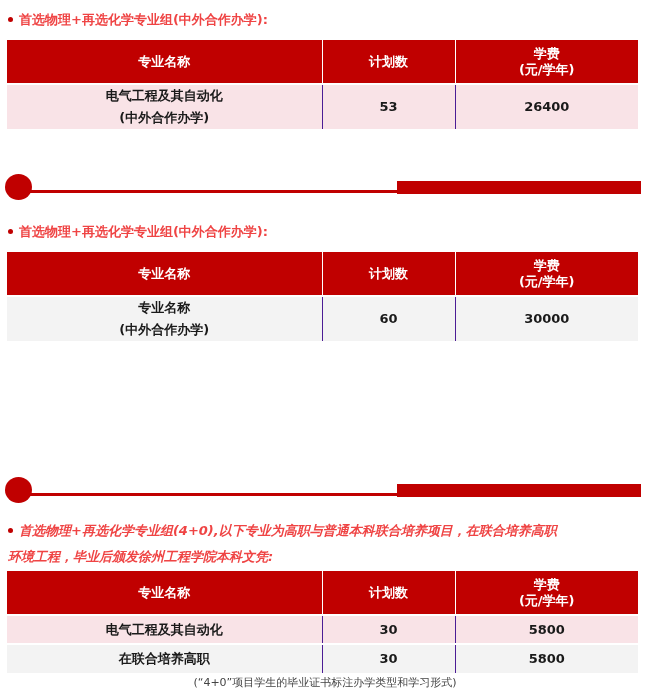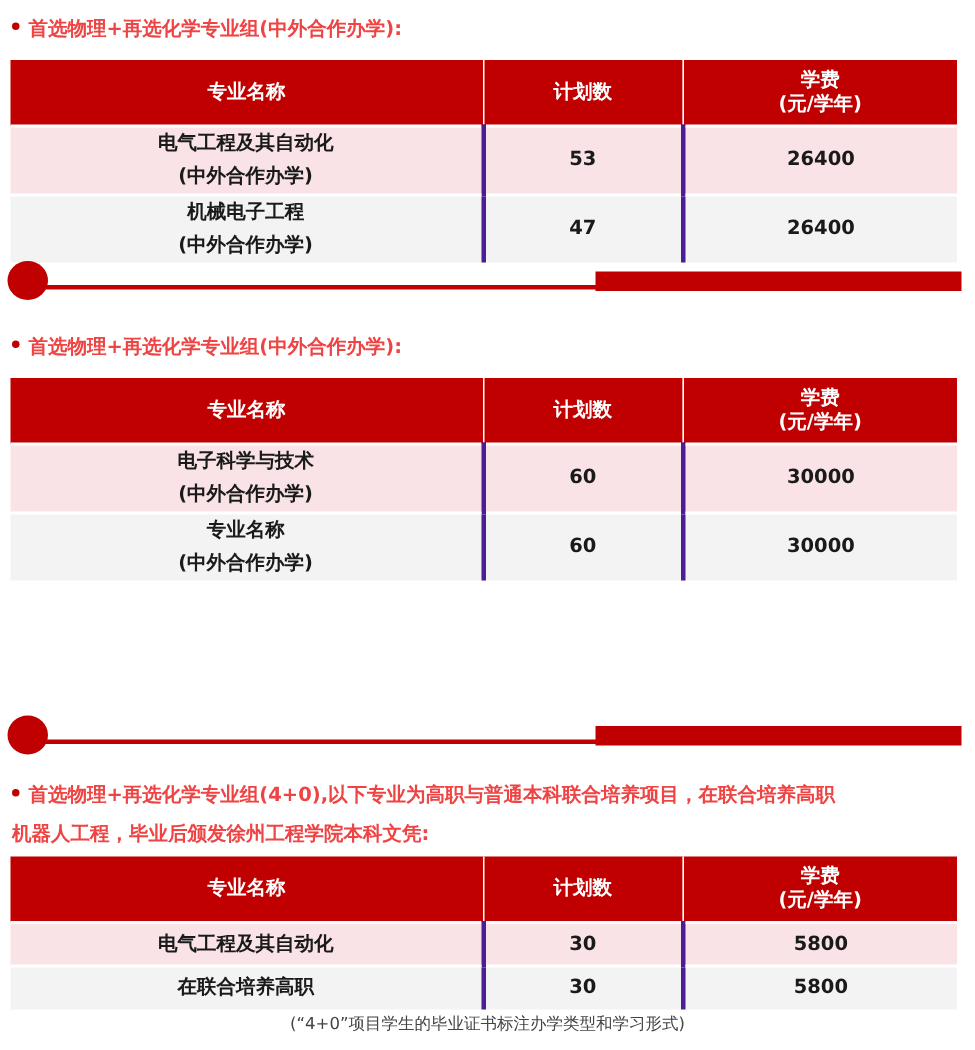--- a/index.html
+++ b/index.html
@@ -8,38 +8,38 @@
 
   .heading {
     position: absolute; left: 8px;
     color: #ef4444; font-weight: bold; font-size: 13px; line-height: 24px;
     width: 634px;
   }
   .heading .bullet {
     display: inline-block; width: 5px; height: 5px; border-radius: 50%;
     background: #c00000; vertical-align: middle; margin-right: 6px; margin-top: -3px;
   }
-  .heading.multi { line-height: 26px; }
+  .heading.multi { line-height: 26px; font-style: italic; }
 
   .tbl {
     position: absolute; left: 7px; width: 631px;
     border-collapse: collapse; table-layout: fixed;
   }
   .tbl col.c1 { width: 315px; }
   .tbl col.c2 { width: 133px; }
   .tbl col.c3 { width: 183px; }
   .tbl th {
     background: #c00000; color: #ffffff; font-weight: bold; font-size: 13px;
     height: 44px; text-align: center; vertical-align: middle;
     border-left: 1px solid #ffffff; line-height: 16px;
   }
   .tbl th:first-child { border-left: none; }
   .tbl td {
     font-size: 13px; font-weight: bold; color: #1a1a1a; text-align: center;
-    vertical-align: middle; border-left: 3px solid #4c1d95; border-top: 2px solid #ffffff;
+    vertical-align: middle; border-left: 1px solid #4c1d95; border-top: 2px solid #ffffff;
     line-height: 22px;
   }
   .tbl td:first-child { border-left: none; }
   .tbl tr.odd td { background: #f9e3e7; }
   .tbl tr.even td { background: #f3f3f3; }
   .tbl.two-line td { height: 45px; }
   .tbl.one-line td { height: 29px; }
 
   .divider { position: absolute; left: 0; width: 650px; height: 30px; }
   .divider .dot {
@@ -81,28 +81,20 @@
         </th>
   </tr>
   <tr class="odd">
     <td>
           <div>电气工程及其自动化</div>
           <div>(中外合作办学)</div>
         </td>
     <td>53</td>
     <td>26400</td>
   </tr>
-  <tr class="even">
-    <td>
-          <div>机械电子工程</div>
-          <div>(中外合作办学)</div>
-        </td>
-    <td>47</td>
-    <td>26400</td>
-  </tr>
 </tbody>
   </table>
 
 <div class="divider" style="top:174px;">
   <div class="dot"></div>
   <div class="thin"></div>
   <div class="thick"></div>
 </div>
 
 <div class="heading" style="top:220px;">
@@ -117,48 +109,40 @@
     </colgroup>
   <tbody>
       <tr>
     <th>专业名称</th>
     <th>计划数</th>
     <th>
           <div>学费</div>
           <div>(元/学年)</div>
         </th>
   </tr>
-  <tr class="odd">
-    <td>
-          <div>电子科学与技术</div>
-          <div>(中外合作办学)</div>
-        </td>
-    <td>60</td>
-    <td>30000</td>
-  </tr>
   <tr class="even">
     <td>
           <div>专业名称</div>
           <div>(中外合作办学)</div>
         </td>
     <td>60</td>
     <td>30000</td>
   </tr>
 </tbody>
   </table>
 
 <div class="divider" style="top:477px;">
   <div class="dot"></div>
   <div class="thin"></div>
   <div class="thick"></div>
 </div>
 
 <div class="heading multi" style="top:518px;">
   <div><span class="bullet"></span><span>首选物理+再选化学专业组(4+0),以下专业为高职与普通本科联合培养项目，在联合培养高职</span></div>
-  <div>机器人工程，毕业后颁发徐州工程学院本科文凭:</div>
+  <div>环境工程，毕业后颁发徐州工程学院本科文凭:</div>
 </div>
 
 <table class="tbl one-line" style="top:571px;">
   <colgroup>
       <col class="c1">
       <col class="c2">
       <col class="c3">
     </colgroup>
   <tbody>
       <tr>

